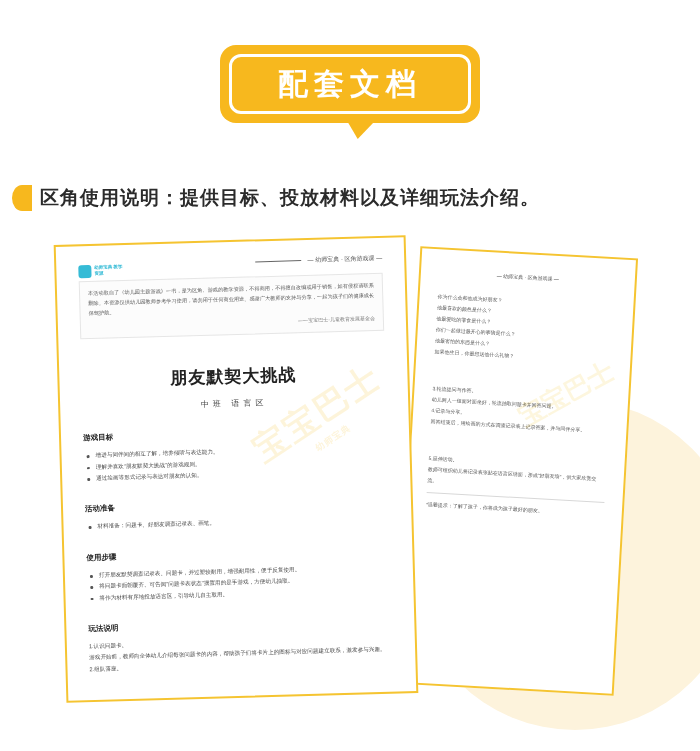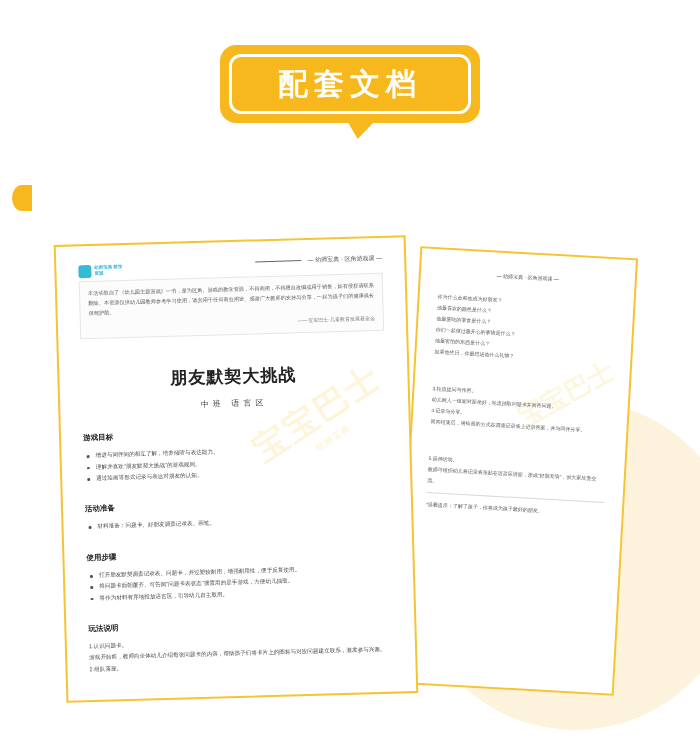--- a/index.html
+++ b/index.html
@@ -295,20 +295,21 @@
   <div class="banner">
     <div class="banner-tail"></div>
     <div class="banner-inner">
       <span class="banner-text">配套文档</span>
     </div>
   </div>
 </div>
 
 <div class="section-head">
   <span class="head-dot"></span>
+  <span class="head-text">区角使用说明：提供目标、投放材料以及详细玩法介绍。</span>
 </div>
 
 <div class="deco-circle"></div>
 
 <div class="doc doc-back">
   <div class="watermark-back">宝宝巴士</div>
 
   <div class="doc-topline">
     <span>— 幼师宝典 · 区角游戏课 —</span>
   </div>

